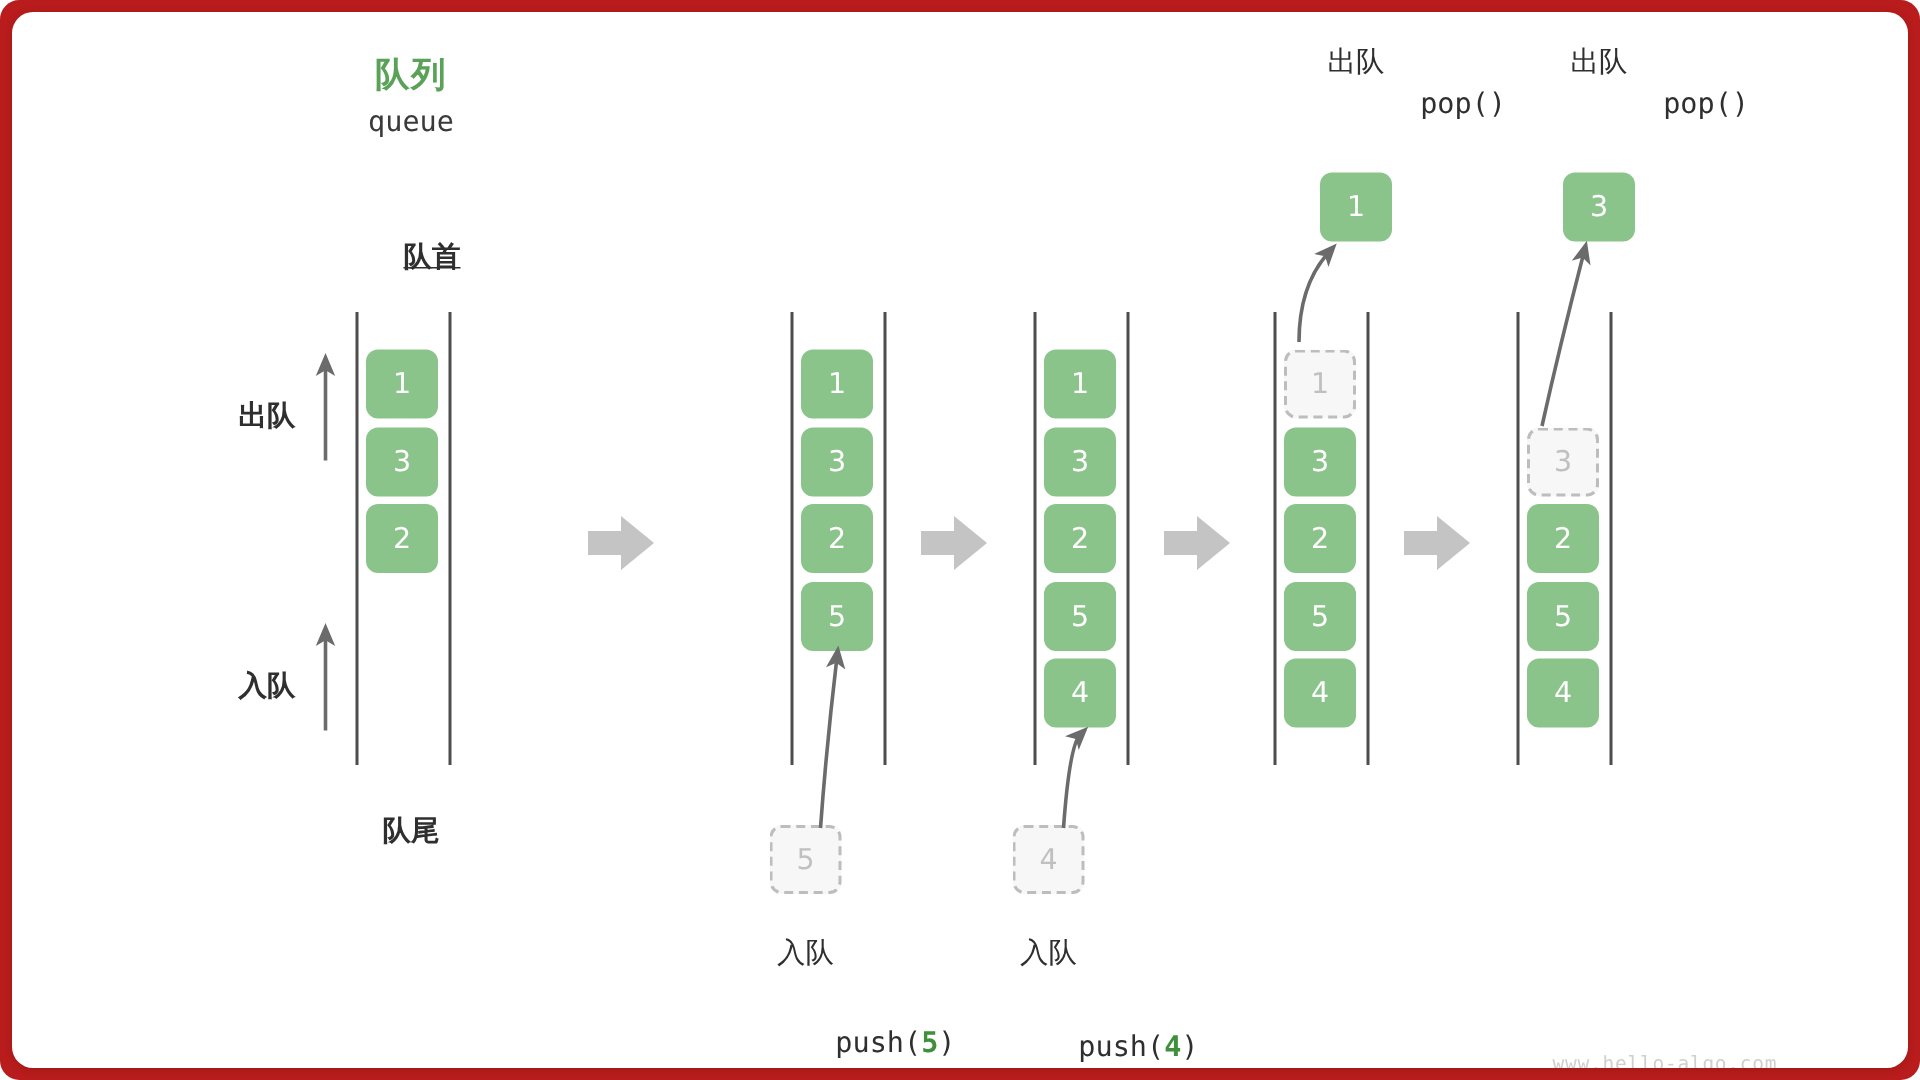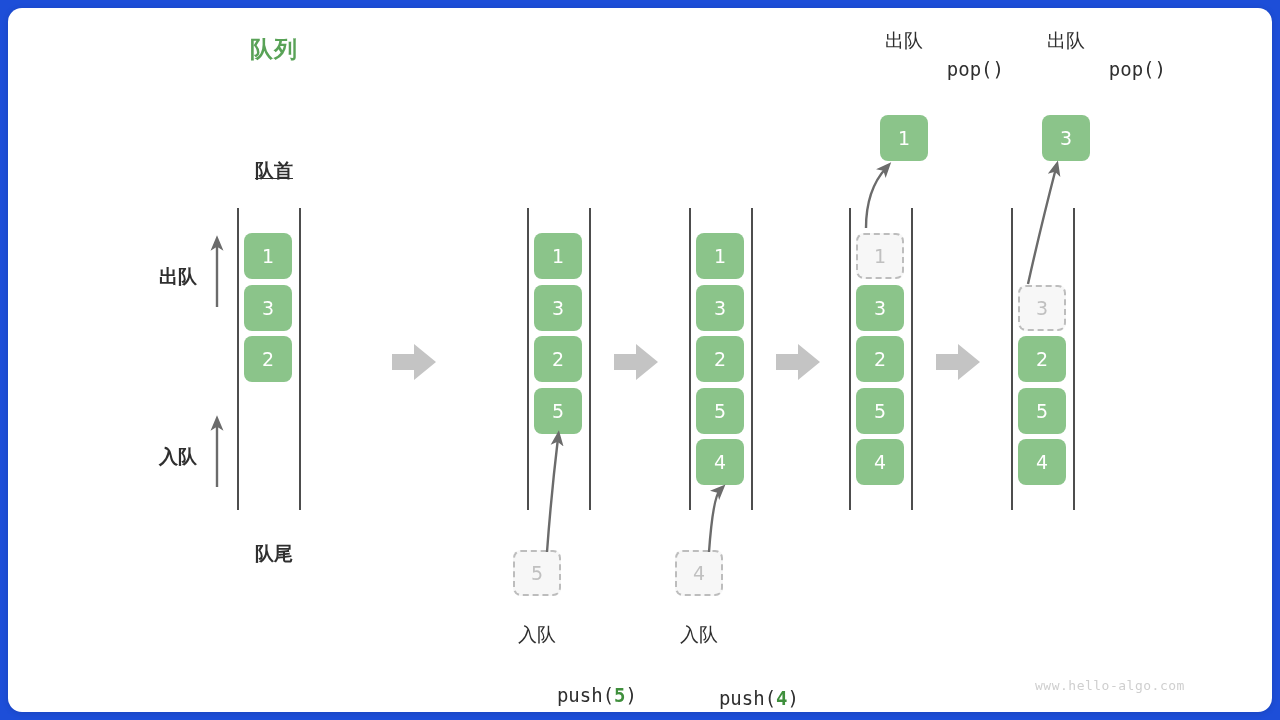--- a/index.html
+++ b/index.html
@@ -10,21 +10,22 @@
   body {
     width: 1280px;
     height: 720px;
     font-family: "DejaVu Sans", "Liberation Sans", sans-serif;
     overflow: hidden;
   }
   #canvas {
     position: relative;
     width: 1280px;
     height: 720px;
-    background: #1d4ed8;
+    background: #b91c1c;
+    border-radius: 13px;
   }
   .card {
     position: absolute;
     left: 8px;
     top: 8px;
     width: 1264px;
     height: 704px;
     background: #ffffff;
     border-radius: 14px;
     box-shadow: 0 1px 6px rgba(0,0,0,0.13);
@@ -117,22 +118,23 @@
     overflow: visible;
   }
 </style>
 </head>
 <body>
 
 <div id="canvas">
   <div class="card">
 
     <div class="abs title-cn" style="left:182px; top:26px; width:168px;">队列</div>
-
-    <div class="abs label-cn" style="left:198px; top:150px; width:136px;text-decoration:underline;">队首</div>
+    <div class="abs title-en" style="left:182px; top:62px; width:168px;">queue</div>
+
+    <div class="abs label-cn" style="left:212px; top:150px; width:136px;text-decoration:underline;">队首</div>
     <div class="abs label-cn" style="left:198px; top:533px; width:136px;">队尾</div>
 
     <div class="abs label-cn" style="left:134px; top:256px; width:72px;">出队</div>
     <div class="abs label-cn" style="left:134px; top:436px; width:72px;">入队</div>
 
     <div id="stage-layer">
         <div class="rail" style="left: 229px; top: 200px; height: 302px; background: rgb(77, 77, 77);"></div>
         <div class="rail" style="left: 291px; top: 200px; height: 302px; background: rgb(77, 77, 77);"></div>
         <div class="box" style="left: 236px; top: 225px;">1</div>
         <div class="box" style="left: 236px; top: 276.5px;">3</div>
@@ -190,15 +192,15 @@
           <path d="M701,544 Q705,489 712,482" fill="none" stroke="#6b6b6b" stroke-width="2.4" marker-end="url(#thinhead)"></path>
           <path d="M858,220 Q858,182 878,160" fill="none" stroke="#6b6b6b" stroke-width="2.4" marker-end="url(#thinhead)"></path>
           <path d="M1020,276 Q1032,222 1048,160" fill="none" stroke="#6b6b6b" stroke-width="2.4" marker-end="url(#thinhead)"></path>
           <path d="M384,346 L406,346 L406,336 L428,354 L406,372 L406,362 L384,362 Z" fill="#c4c4c4"></path>
           <path d="M606,346 L628,346 L628,336 L650,354 L628,372 L628,362 L606,362 Z" fill="#c4c4c4"></path>
           <path d="M768,346 L790,346 L790,336 L812,354 L790,372 L790,362 L768,362 Z" fill="#c4c4c4"></path>
           <path d="M928,346 L950,346 L950,336 L972,354 L950,372 L950,362 L928,362 Z" fill="#c4c4c4"></path>
         </g>
     </svg>
 
-    <div class="abs watermark" style="left:1027px; top:670px;">www.hello-algo.com</div>
+    <div class="abs watermark" style="left:1027px; top:694px;">www.hello-algo.com</div>
   </div>
 </div>
 
 </body></html>

